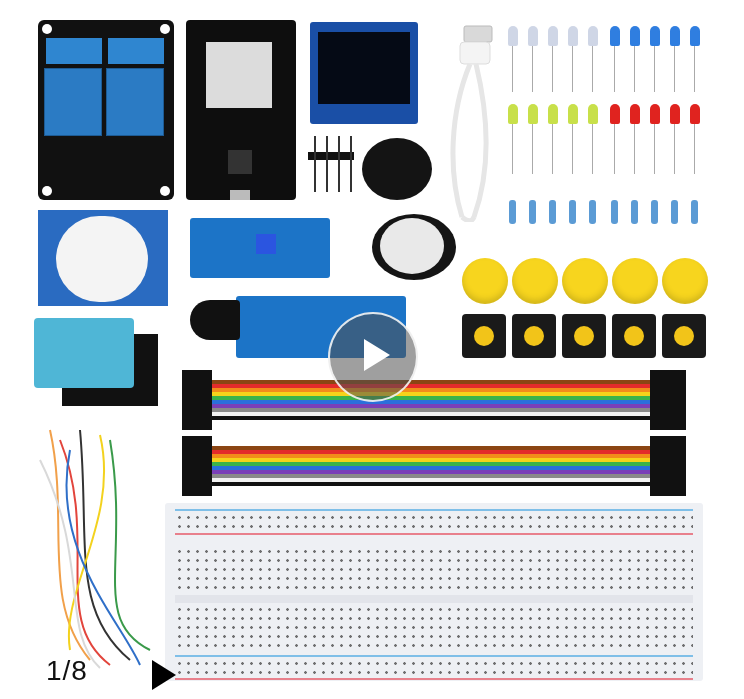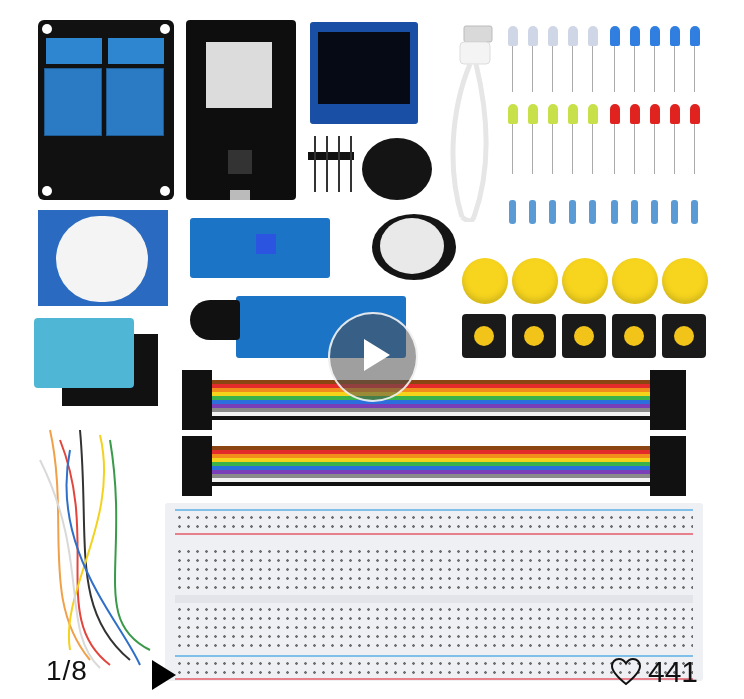--- a/index.html
+++ b/index.html
@@ -241,19 +241,13 @@
     <div class="rail" style="left:10px;right:10px;top:152px;background:#7fbfe8;"></div>
     <div class="holes" style="top:156px;height:18px;"></div>
     <div class="rail" style="left:10px;right:10px;top:175px;background:#e8808c;"></div>
   </div>
 
   <div class="play-overlay"></div>
 
   <div class="counter">1/8</div>
   <div class="mini-play"></div>
 
-  <div class="likes">
-    <svg viewBox="0 0 32 30">
-      <path d="M16 27 C6 19, 2 14, 2 9 C2 5, 5 2, 9 2 C12 2, 14.5 4, 16 6.5 C17.5 4, 20 2, 23 2 C27 2, 30 5, 30 9 C30 14, 26 19, 16 27 Z" fill="none" stroke="#111" stroke-width="2"></path>
-    </svg>
-    <span>441</span>
-  </div>
 </div>
 
 </body></html>

